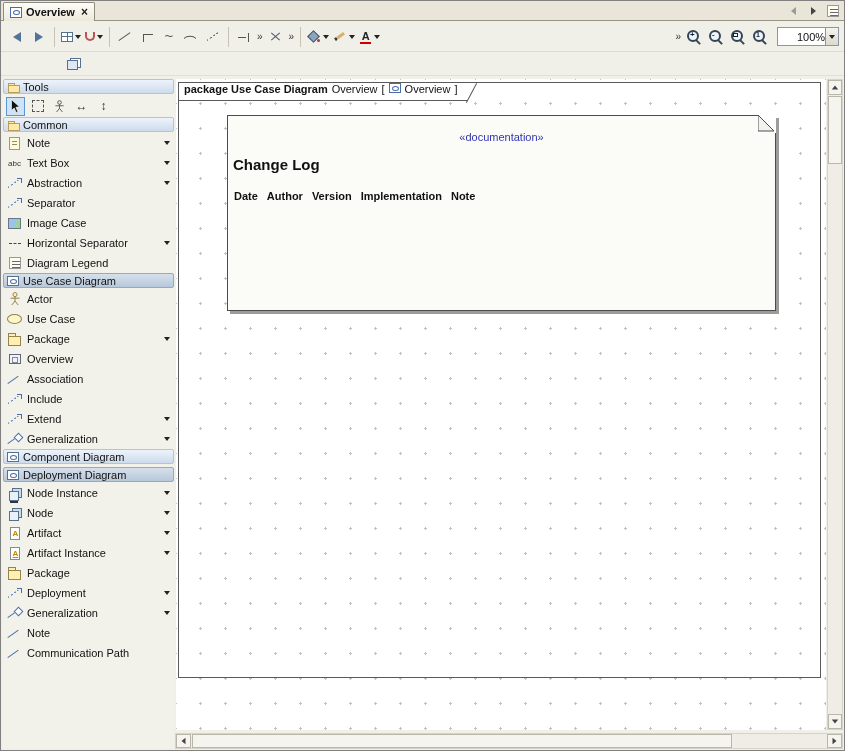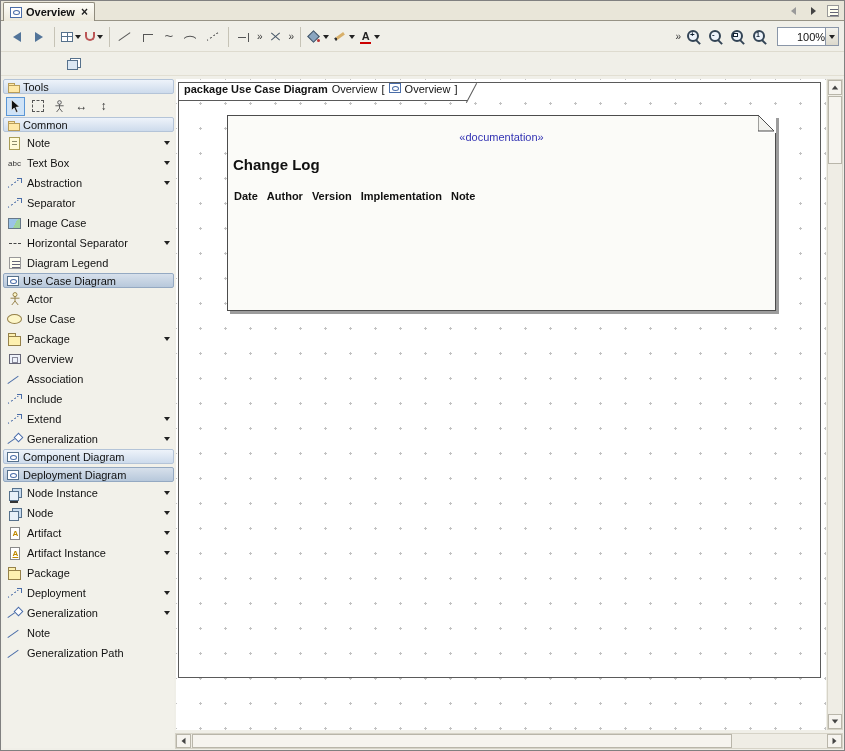--- a/index.html
+++ b/index.html
@@ -451,21 +451,21 @@
         <span class="ic lni trihead"></span>
         <span class="plabel">Generalization</span>
         <span class="dd"></span>
       </div>
     <div class="pitem">
         <span class="ic lni"></span>
         <span class="plabel">Note</span>
       </div>
     <div class="pitem">
         <span class="ic lni"></span>
-        <span class="plabel">Generalization Path</span>
+        <span class="plabel">Communication Path</span>
       </div>
   </div>
 
   <div class="canvas-wrap">
     <div class="canvas">
 
       <div class="frame">
         <div class="frame-label">
           <span class="frame-kw" style="margin-left:0">package Use Case Diagram</span>
           <span>Overview</span>

